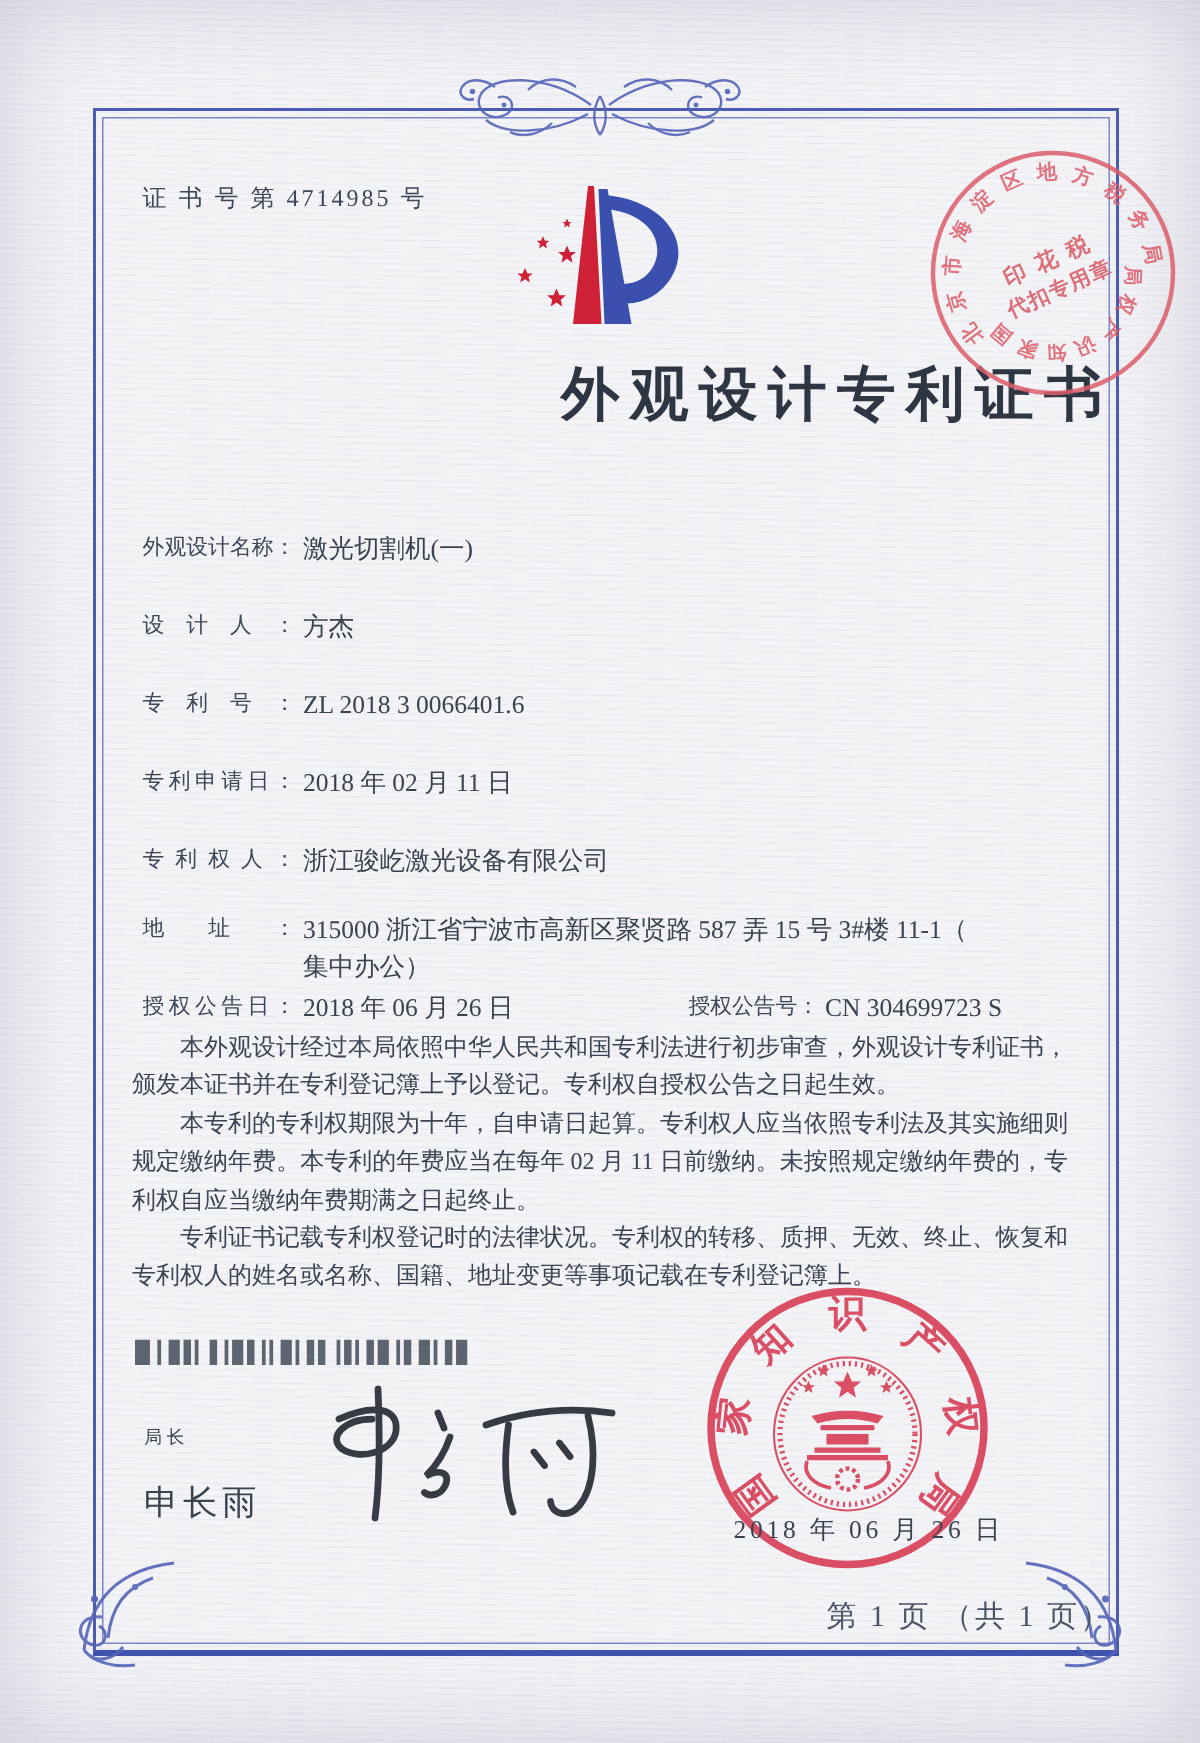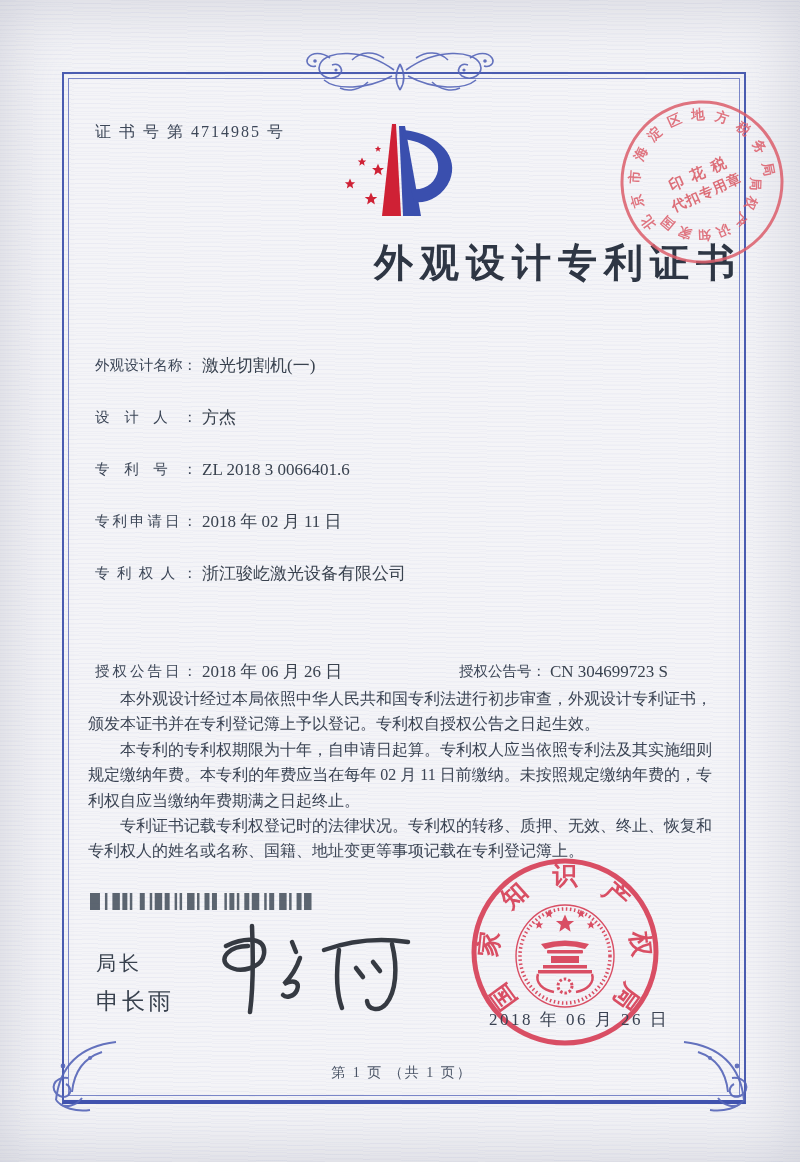--- a/index.html
+++ b/index.html
@@ -30,26 +30,26 @@
     text-align:justify;text-align-last:justify;vertical-align:top;line-height:25px;
   }
   .fvalue{font-size:17px;color:#39424f;margin-left:5px;vertical-align:top;display:inline-block;line-height:25px;}
   .fvalue .l2{white-space:normal;}
   .paras{
     position:absolute;left:88px;top:686px;width:624px;
     font-size:16px;line-height:25.4px;color:#3b4454;text-align:justify;
   }
   .paras p{margin:0;text-indent:2em;}
   .barcode{position:absolute;left:90px;top:893px;}
-  .signer-title{position:absolute;left:96px;top:950px;font-size:20px;letter-spacing:3px;color:#39424f;}
+  .signer-title{position:absolute;left:96px;top:950px;font-size:12px;letter-spacing:3px;color:#39424f;}
   .signer-name{position:absolute;left:96px;top:986px;font-size:23px;letter-spacing:3px;color:#39424f;}
   .signature{position:absolute;left:196px;top:916px;}
   .seal{position:absolute;left:463px;top:850px;}
   .seal-date{position:absolute;left:489px;top:1008px;font-size:17px;letter-spacing:2.5px;color:#3a4252;z-index:9;}
-  .footer{position:absolute;left:62px;top:1064px;width:680px;text-align:center;font-size:14px;letter-spacing:2px;color:#4a5466;}
+  .footer{position:absolute;left:62px;top:1064px;width:680px;text-align:right;font-size:20px;letter-spacing:2px;color:#4a5466;}
   .taxstamp{position:absolute;left:606px;top:86px;z-index:8;}
   .ornament{position:absolute;left:268px;top:40px;}
   .flourish{position:absolute;}
   .flourish.bl{left:38px;top:1036px;}
   .flourish.br{left:670px;top:1036px;}
   
   .sealring text{fill:#d63850;font-size:25px;font-weight:bold;font-family:"Liberation Serif",serif;}
   .stampring-top text{fill:#dc5e6b;font-size:13.5px;font-weight:bold;font-family:"Liberation Serif",serif;}
   .stampring-bot text{fill:#dc5e6b;font-size:13px;font-weight:bold;font-family:"Liberation Serif",serif;}
   .stamp-center{fill:#d95863;font-weight:bold;font-family:"Liberation Serif",serif;}
@@ -131,20 +131,23 @@
     <span class="flabel">设计人：</span><span class="fvalue">方杰</span>
   </div>
   <div class="frow" style="top:457px">
     <span class="flabel">专利号：</span><span class="fvalue">ZL 2018 3 0066401.6</span>
   </div>
   <div class="frow" style="top:509px">
     <span class="flabel">专利申请日：</span><span class="fvalue">2018 年 02 月 11 日</span>
   </div>
   <div class="frow" style="top:561px">
     <span class="flabel">专利权人：</span><span class="fvalue">浙江骏屹激光设备有限公司</span>
+  </div>
+  <div class="frow" style="top:607px">
+    <span class="flabel">地址：</span><span class="fvalue"><div>315000 浙江省宁波市高新区聚贤路 587 弄 15 号 3#楼 11-1（</div><div class="l2">集中办公）</div></span>
   </div>
   <div class="frow" style="top:659px">
     <span class="flabel">授权公告日：</span><span class="fvalue">2018 年 06 月 26 日</span>
   </div>
   <div class="frow" style="top:659px;left:459px">
     <span class="flabel" style="width:86px">授权公告号：</span><span class="fvalue">CN 304699723 S</span>
   </div>
 
   <div class="paras">
     <p>本外观设计经过本局依照中华人民共和国专利法进行初步审查，外观设计专利证书，颁发本证书并在专利登记簿上予以登记。专利权自授权公告之日起生效。</p>

